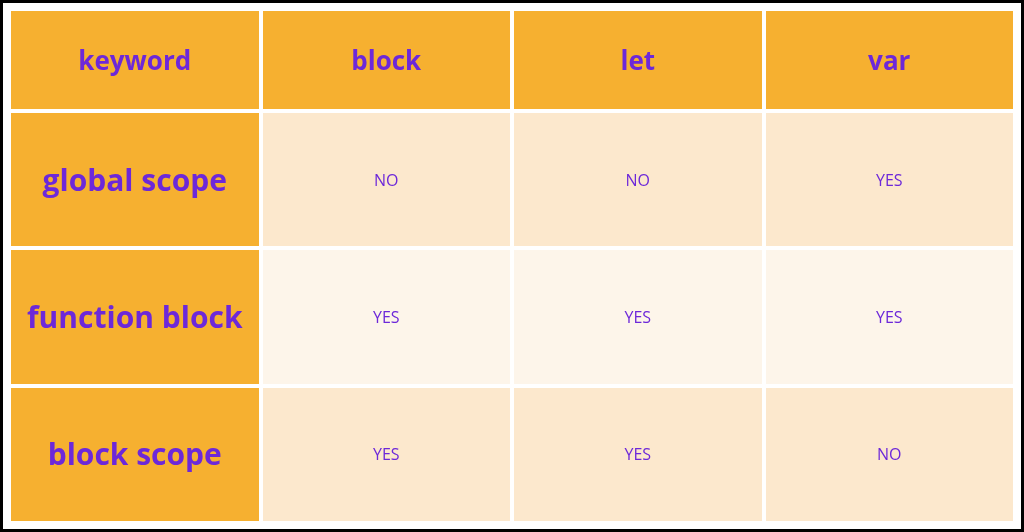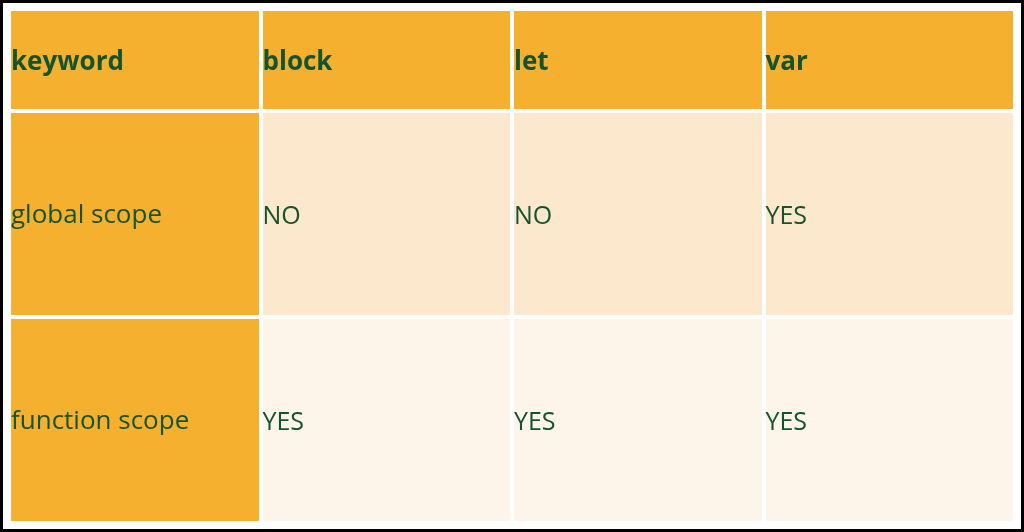--- a/index.html
+++ b/index.html
@@ -23,39 +23,39 @@
       background: #fff;
     }
     table {
       width: 100%;
       height: 100%;
       border-collapse: separate;
       border-spacing: 4px;
       table-layout: fixed;
     }
     th, td {
-      text-align: left;
+      text-align: center;
       vertical-align: middle;
-      color: #14532d;
+      color: #6d28d9;
     }
     th {
       background: #f6b030;
       font-weight: 700;
       font-size: 26px;
       height: 98px;
     }
     td.row-header {
       background: #f6b030;
-      font-weight: 400;
-      font-size: 26px;
+      font-weight: 700;
+      font-size: 30px;
       line-height: 1.2;
     }
     td.cell {
       font-weight: 400;
-      font-size: 25px;
+      font-size: 16px;
     }
     tr.odd td.cell {
       background: #fce8cd;
     }
     tr.even td.cell {
       background: #fdf5ea;
     }
   </style>
 </head>
 <body>
@@ -71,20 +71,26 @@
       </tr>
     </thead>
     <tbody>
       <tr class="odd">
         <td class="row-header">global scope</td>
         <td class="cell">NO</td>
         <td class="cell">NO</td>
         <td class="cell">YES</td>
       </tr>
       <tr class="even">
-        <td class="row-header">function scope</td>
+        <td class="row-header">function block</td>
         <td class="cell">YES</td>
         <td class="cell">YES</td>
         <td class="cell">YES</td>
+      </tr>
+      <tr class="odd">
+        <td class="row-header">block scope</td>
+        <td class="cell">YES</td>
+        <td class="cell">YES</td>
+        <td class="cell">NO</td>
       </tr>
     </tbody>
   </table>
 </div>
 
 </body></html>

